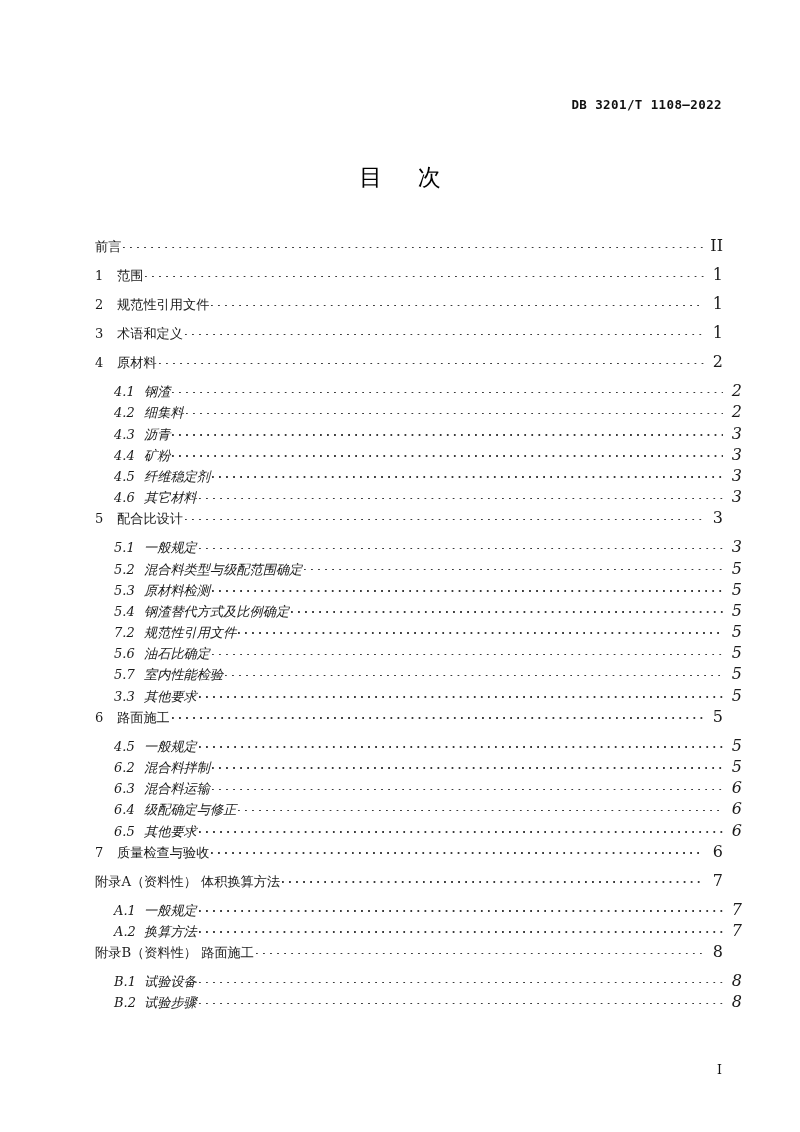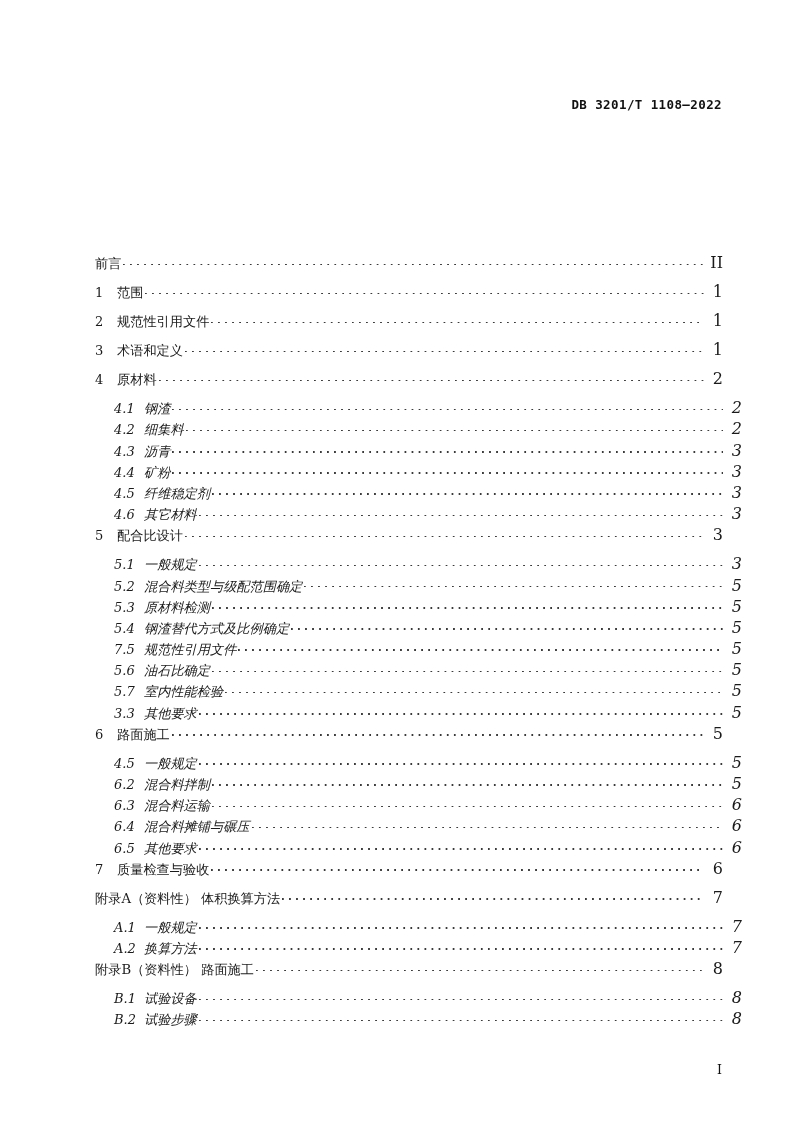--- a/index.html
+++ b/index.html
@@ -40,21 +40,21 @@
     font-size: 23px;
     font-family: "DejaVu Serif", "Liberation Serif", serif;
     letter-spacing: 14px;
     text-indent: 14px;
     color: #000000;
   }
 
   
   .toc {
     position: absolute;
-    top: 255px;
+    top: 238px;
     left: 95px;
     width: 628px;
   }
 
   .toc-row {
     display: flex;
     align-items: baseline;
     width: 100%;
     font-size: 13.2px;
     line-height: 1;
@@ -118,20 +118,21 @@
     color: #111111;
   }
 </style>
 </head>
 <body>
 
 <div class="page">
 
   <div class="doc-header">DB 3201/T 1108—2022</div>
 
+  <div class="toc-title">目  次</div>
 
   <div class="toc">
       <div class="toc-row lvl1 noname">
         <span class="toc-num"></span>
         <span class="toc-text">前言</span>
         <span class="toc-dots"></span>
         <span class="toc-page">II</span>
       </div>
       <div class="toc-row lvl1">
         <span class="toc-num">1</span>
@@ -217,21 +218,21 @@
         <span class="toc-dots"></span>
         <span class="toc-page">5</span>
       </div>
       <div class="toc-row lvl2">
         <span class="toc-num">5.4</span>
         <span class="toc-text">钢渣替代方式及比例确定</span>
         <span class="toc-dots"></span>
         <span class="toc-page">5</span>
       </div>
       <div class="toc-row lvl2">
-        <span class="toc-num">7.5</span>
+        <span class="toc-num">7.2</span>
         <span class="toc-text">规范性引用文件</span>
         <span class="toc-dots"></span>
         <span class="toc-page">5</span>
       </div>
       <div class="toc-row lvl2">
         <span class="toc-num">5.6</span>
         <span class="toc-text">油石比确定</span>
         <span class="toc-dots"></span>
         <span class="toc-page">5</span>
       </div>
@@ -266,21 +267,21 @@
         <span class="toc-page">5</span>
       </div>
       <div class="toc-row lvl2">
         <span class="toc-num">6.3</span>
         <span class="toc-text">混合料运输</span>
         <span class="toc-dots"></span>
         <span class="toc-page">6</span>
       </div>
       <div class="toc-row lvl2">
         <span class="toc-num">6.4</span>
-        <span class="toc-text">混合料摊铺与碾压</span>
+        <span class="toc-text">级配确定与修正</span>
         <span class="toc-dots"></span>
         <span class="toc-page">6</span>
       </div>
       <div class="toc-row lvl2">
         <span class="toc-num">6.5</span>
         <span class="toc-text">其他要求</span>
         <span class="toc-dots"></span>
         <span class="toc-page">6</span>
       </div>
       <div class="toc-row lvl1">

